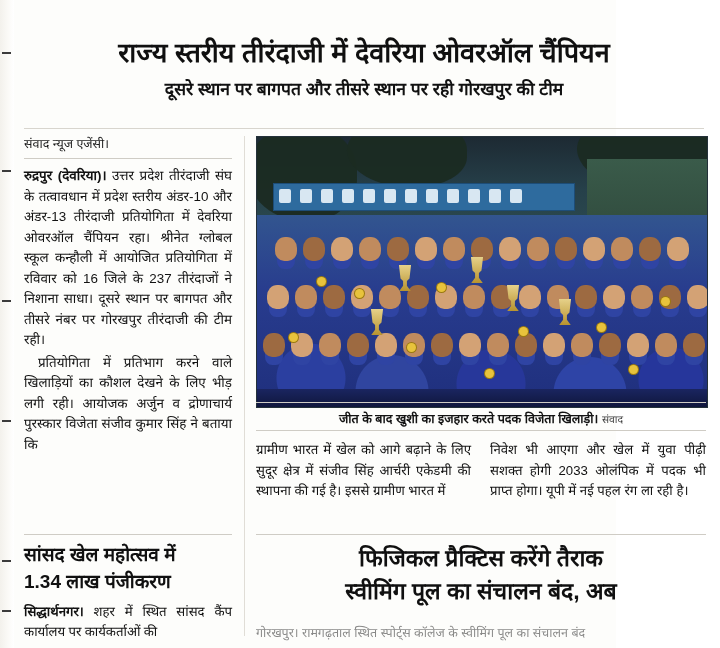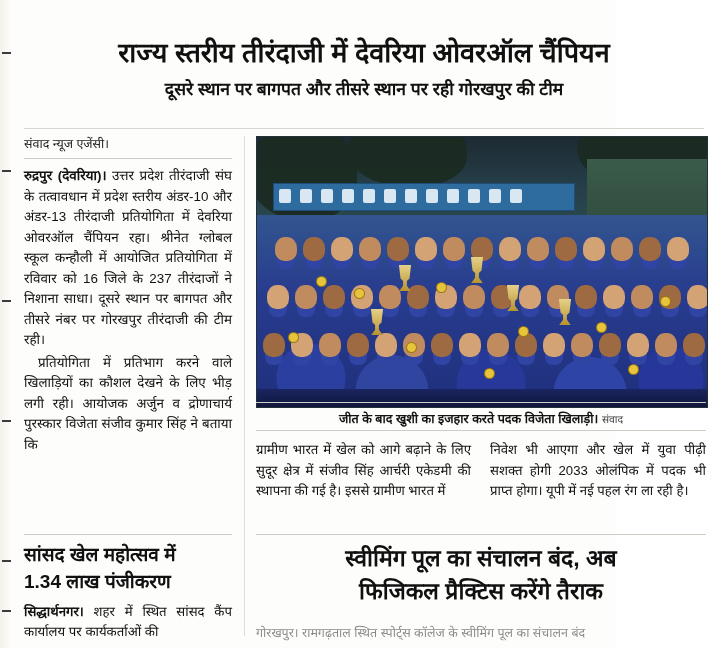--- a/index.html
+++ b/index.html
@@ -259,21 +259,21 @@
   }
   .story2-head {
     font-family: "Liberation Sans", sans-serif;
     font-weight: bold;
     font-size: 19px;
     line-height: 27px;
     color: #101010;
   }
   .story2-body {
     margin-top: 7px;
-    font-family: Liberation Sans, sans-serif;
+    font-family: Liberation Serif, serif;
     font-size: 13.2px;
     line-height: 20px;
     text-align: justify;
   }
   .story2-body .lead { font-weight: bold; }
   
   .story3 {
     position: absolute;
     left: 256px;
     top: 542px;
@@ -456,19 +456,19 @@
       <div>1.34 लाख पंजीकरण</div>
     </div>
     <div class="story2-body">
       <span class="lead">सिद्धार्थनगर।</span><span> शहर में स्थित सांसद कैंप कार्यालय पर कार्यकर्ताओं की</span>
     </div>
   </div>
 
   <div class="story3-rule"></div>
   <div class="story3">
     <div class="story3-head">
+      <div>फिजिकल प्रैक्टिस करेंगे तैराक</div>
       <div>स्वीमिंग पूल का संचालन बंद, अब</div>
-      <div>फिजिकल प्रैक्टिस करेंगे तैराक</div>
     </div>
     <div class="story3-teaser">गोरखपुर। रामगढ़ताल स्थित स्पोर्ट्स कॉलेज के स्वीमिंग पूल का संचालन बंद</div>
   </div>
 
 </div>
 
 </body></html>

